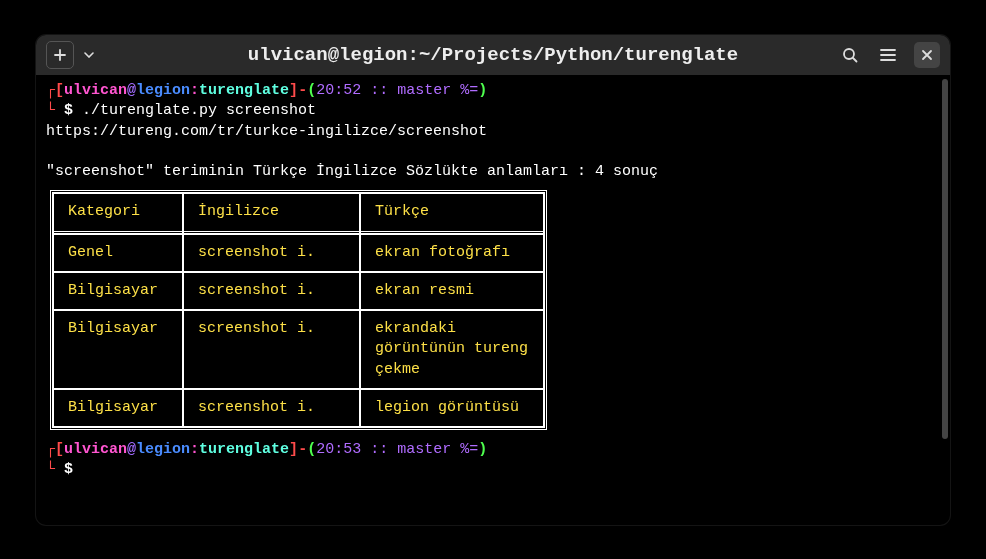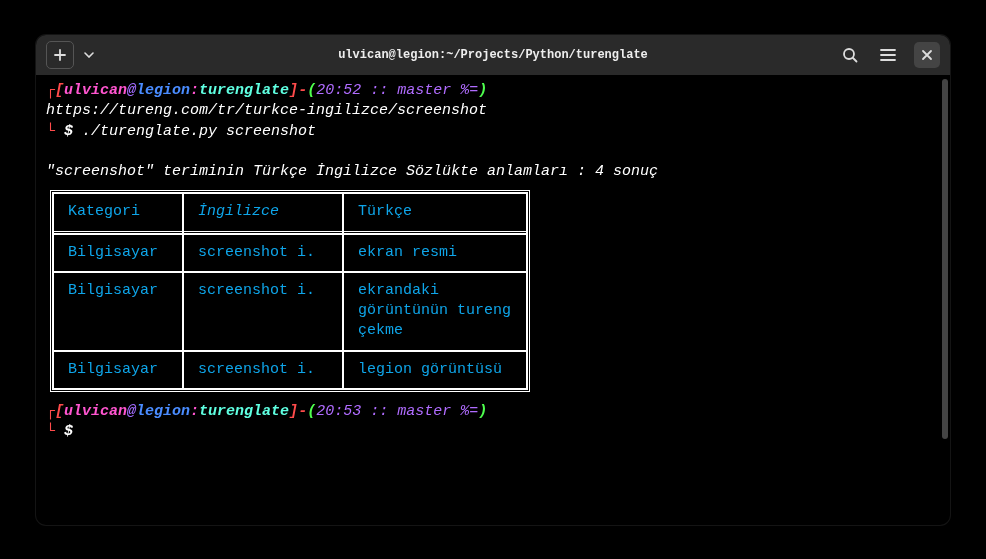--- a/index.html
+++ b/index.html
@@ -58,21 +58,21 @@
       justify-content: center;
       color: #ddd;
     }
     .title-text {
       position: absolute;
       left: 0;
       right: 0;
       text-align: center;
       color: #eee;
       font-weight: bold;
-      font-size: 12px;
+      font-size: 19px;
       pointer-events: none;
     }
     .titlebar-right {
       margin-left: auto;
       display: flex;
       align-items: center;
       gap: 14px;
     }
     .icon-button {
       width: 24px;
@@ -100,54 +100,53 @@
       position: absolute;
       right: 2px;
       top: 4px;
       width: 6px;
       height: 360px;
       background: #444;
       border-radius: 3px;
     }
     .prompt-line {
       white-space: pre;
-      font-style: italic;
     }
     .bracket-red { color: #ff4b4b; font-weight: bold; }
     .user-pink { color: #ff55d0; font-weight: bold; }
     .at-purple { color: #a36cff; font-weight: bold; }
     .host-blue { color: #4a8cff; font-weight: bold; }
     .colon-pink { color: #ff55d0; font-weight: bold; }
     .dir-cyan { color: #5fffe1; font-weight: bold; }
     .paren-green { color: #4eff4e; font-weight: bold; }
     .info-purple { color: #b06cff; }
     .dollar { color: #fff; font-weight: bold; }
     .cmd-text { color: #fff; }
     .url-text { color: #fff; }
     .summary-text { color: #fff; }
     
     .result-table {
       border-collapse: separate;
       border-spacing: 0;
       margin: 8px 4px 10px 4px;
       border: 3px double #fff;
-      color: #0ea5e9;
+      color: #fde047;
     }
     .result-table th, .result-table td {
       border: 1px solid #fff;
       padding: 8px 14px;
       text-align: left;
       font-weight: normal;
       vertical-align: top;
     }
     .result-table thead th {
       border-bottom: 3px double #fff;
     }
     .col-cat { width: 130px; }
-    .col-eng { width: 160px; font-style: italic; }
+    .col-eng { width: 177px; }
     .col-tur { width: 184px; }
     
     svg { display: block; }
   </style>
 </head>
 <body>
 
 <div class="terminal-window">
   <div class="titlebar">
     <div class="titlebar-left">
@@ -181,38 +180,43 @@
         </svg>
       </div>
     </div>
   </div>
 
   <div class="terminal-body">
     <div class="scrollbar"></div>
 
     <div class="prompt-line"><span class="bracket-red">┌</span><span class="bracket-red">[</span><span class="user-pink">ulvican</span><span class="at-purple">@</span><span class="host-blue">legion</span><span class="colon-pink">:</span><span class="dir-cyan">turenglate</span><span class="bracket-red">]</span><span class="bracket-red">-</span><span class="paren-green">(</span><span class="info-purple">20:52 :: master %=</span><span class="paren-green">)</span></div>
 
+    <div class="prompt-line"><span class="bracket-red">└</span> <span class="dollar">$</span> <span class="cmd-text">./turenglate.py screenshot</span></div>
+
     <div class="prompt-line url-text">https://tureng.com/tr/turkce-ingilizce/screenshot</div>
-
-    <div class="prompt-line"><span class="bracket-red">└</span> <span class="dollar">$</span> <span class="cmd-text">./turenglate.py screenshot</span></div>
 
     <div class="prompt-line">&nbsp;</div>
 
     <div class="prompt-line summary-text">"screenshot" teriminin Türkçe İngilizce Sözlükte anlamları : 4 sonuç</div>
 
     <table class="result-table">
       <thead>
         <tr>
           <th class="col-cat">Kategori</th>
           <th class="col-eng">İngilizce</th>
           <th class="col-tur">Türkçe</th>
         </tr>
       </thead>
       <tbody>
         <tr>
+          <td>Genel</td>
+          <td>screenshot i.</td>
+          <td>ekran fotoğrafı</td>
+        </tr>
+        <tr>
           <td>Bilgisayar</td>
           <td>screenshot i.</td>
           <td>ekran resmi</td>
         </tr>
         <tr>
           <td>Bilgisayar</td>
           <td>screenshot i.</td>
           <td>ekrandaki görüntünün tureng çekme</td>
         </tr>
         <tr>

